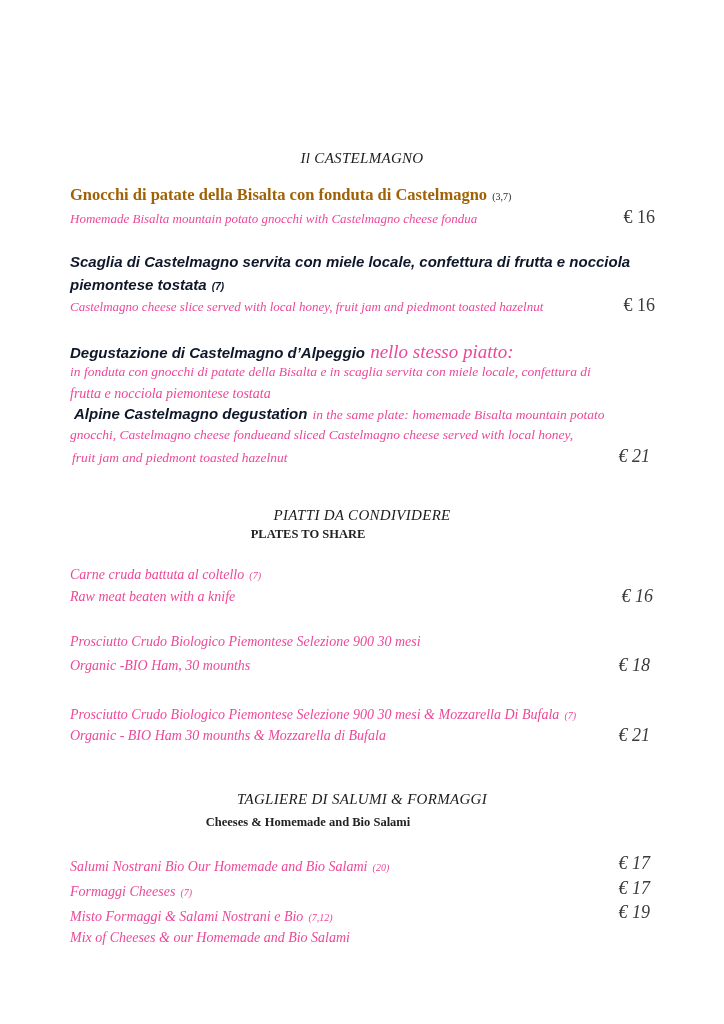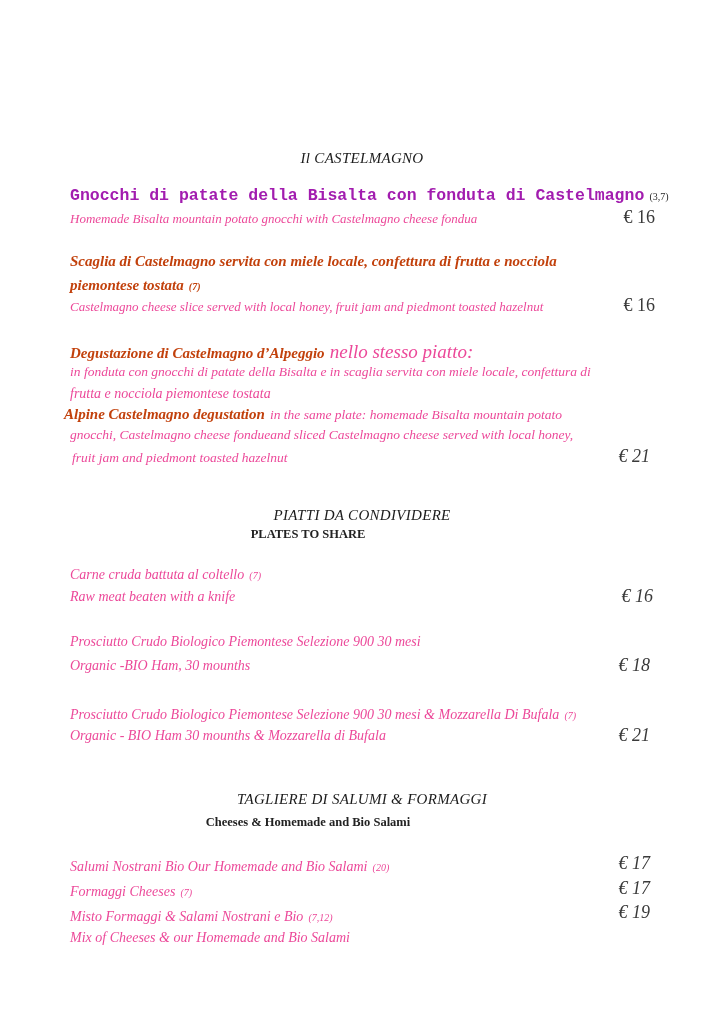--- a/index.html
+++ b/index.html
@@ -13,22 +13,22 @@
     left: 0; width: 724px; text-align: center;
     font-family: "Liberation Serif", serif;
     font-style: italic; font-size: 15px; letter-spacing: 0.3px; color: #1c1c1c;
   }
   .section-sub {
     left: 0; width: 616px; text-align: center;
     font-family: "Liberation Serif", serif;
     font-weight: bold; font-size: 12.5px; color: #222;
   }
   .it { font-family: "Liberation Serif", serif; font-style: italic; font-size: 14px; color: #ec4899; }
-  .bold-it { font-family: Liberation Serif, serif; font-style: italic; font-weight: bold; font-size: 15px; color: #c2410c; }
-  .bold { font-family: Liberation Mono, monospace; font-weight: bold; font-size: 16.5px; color: #a21caf; }
+  .bold-it { font-family: Liberation Sans, sans-serif; font-style: italic; font-weight: bold; font-size: 15px; color: #0f172a; }
+  .bold { font-family: Liberation Serif, serif; font-weight: bold; font-size: 16.5px; color: #a16207; }
   .small { font-size: 10px; }
   .price {
     font-family: "Liberation Serif", serif; font-size: 18px; color: #3a3a3a;
     text-align: right; width: 80px;
   }
   .price.it { font-style: italic; }
 </style>
 </head>
 <body>
 
@@ -48,21 +48,21 @@
 </div>
 <div class="abs it" style="left:70px; top:299px; font-size:13px;">Castelmagno cheese slice served with local honey, fruit jam and piedmont toasted hazelnut</div>
 <div class="abs price" style="left:575px; top:295px;">€ 16</div>
 
 <div class="abs" style="left:70px; top:341px;">
   <span class="bold-it">Degustazione di Castelmagno d’Alpeggio</span>
   <span class="it" style="font-size:19px;">nello stesso piatto:</span>
 </div>
 <div class="abs it" style="left:70px; top:364px; font-size:13.5px;">in fonduta con gnocchi di patate della Bisalta e in scaglia servita con miele locale, confettura di</div>
 <div class="abs it" style="left:70px; top:386px; font-size:14px;">frutta e nocciola piemontese tostata</div>
-<div class="abs" style="left:64px; top:404px;">
+<div class="abs" style="left:74px; top:404px;">
   <span class="bold-it">Alpine Castelmagno degustation</span>
   <span class="it" style="font-size:13.5px;">in the same plate: homemade Bisalta mountain potato</span>
 </div>
 <div class="abs it" style="left:70px; top:427px; font-size:13.5px;">gnocchi, Castelmagno cheese fondueand sliced Castelmagno cheese served  with local honey,</div>
 <div class="abs it" style="left:72px; top:450px; font-size:13.5px;">fruit jam and piedmont toasted hazelnut</div>
 <div class="abs price it" style="left:570px; top:446px;">€ 21</div>
 
 <div class="abs section-title" style="top:507px;text-align:center;">PIATTI DA CONDIVIDERE</div>
 <div class="abs section-sub" style="top:527px;">PLATES TO SHARE</div>
 

